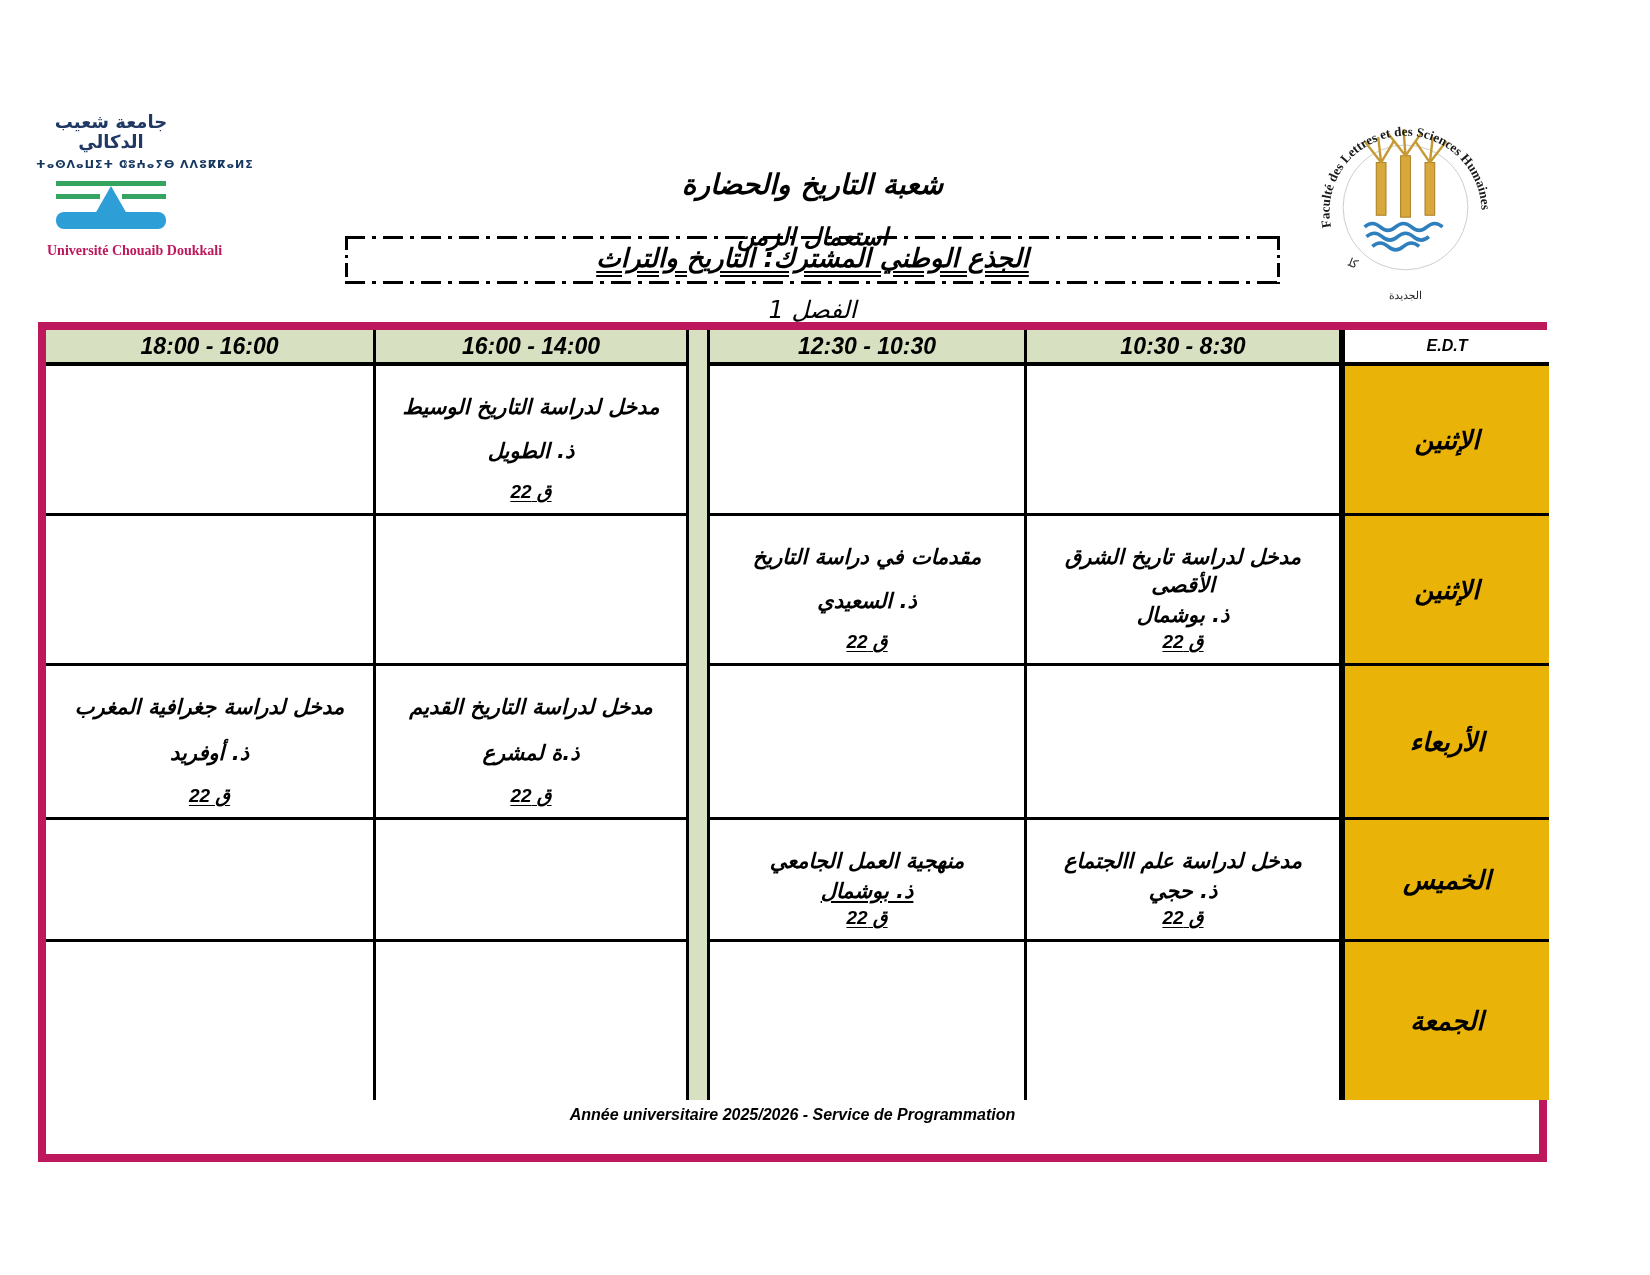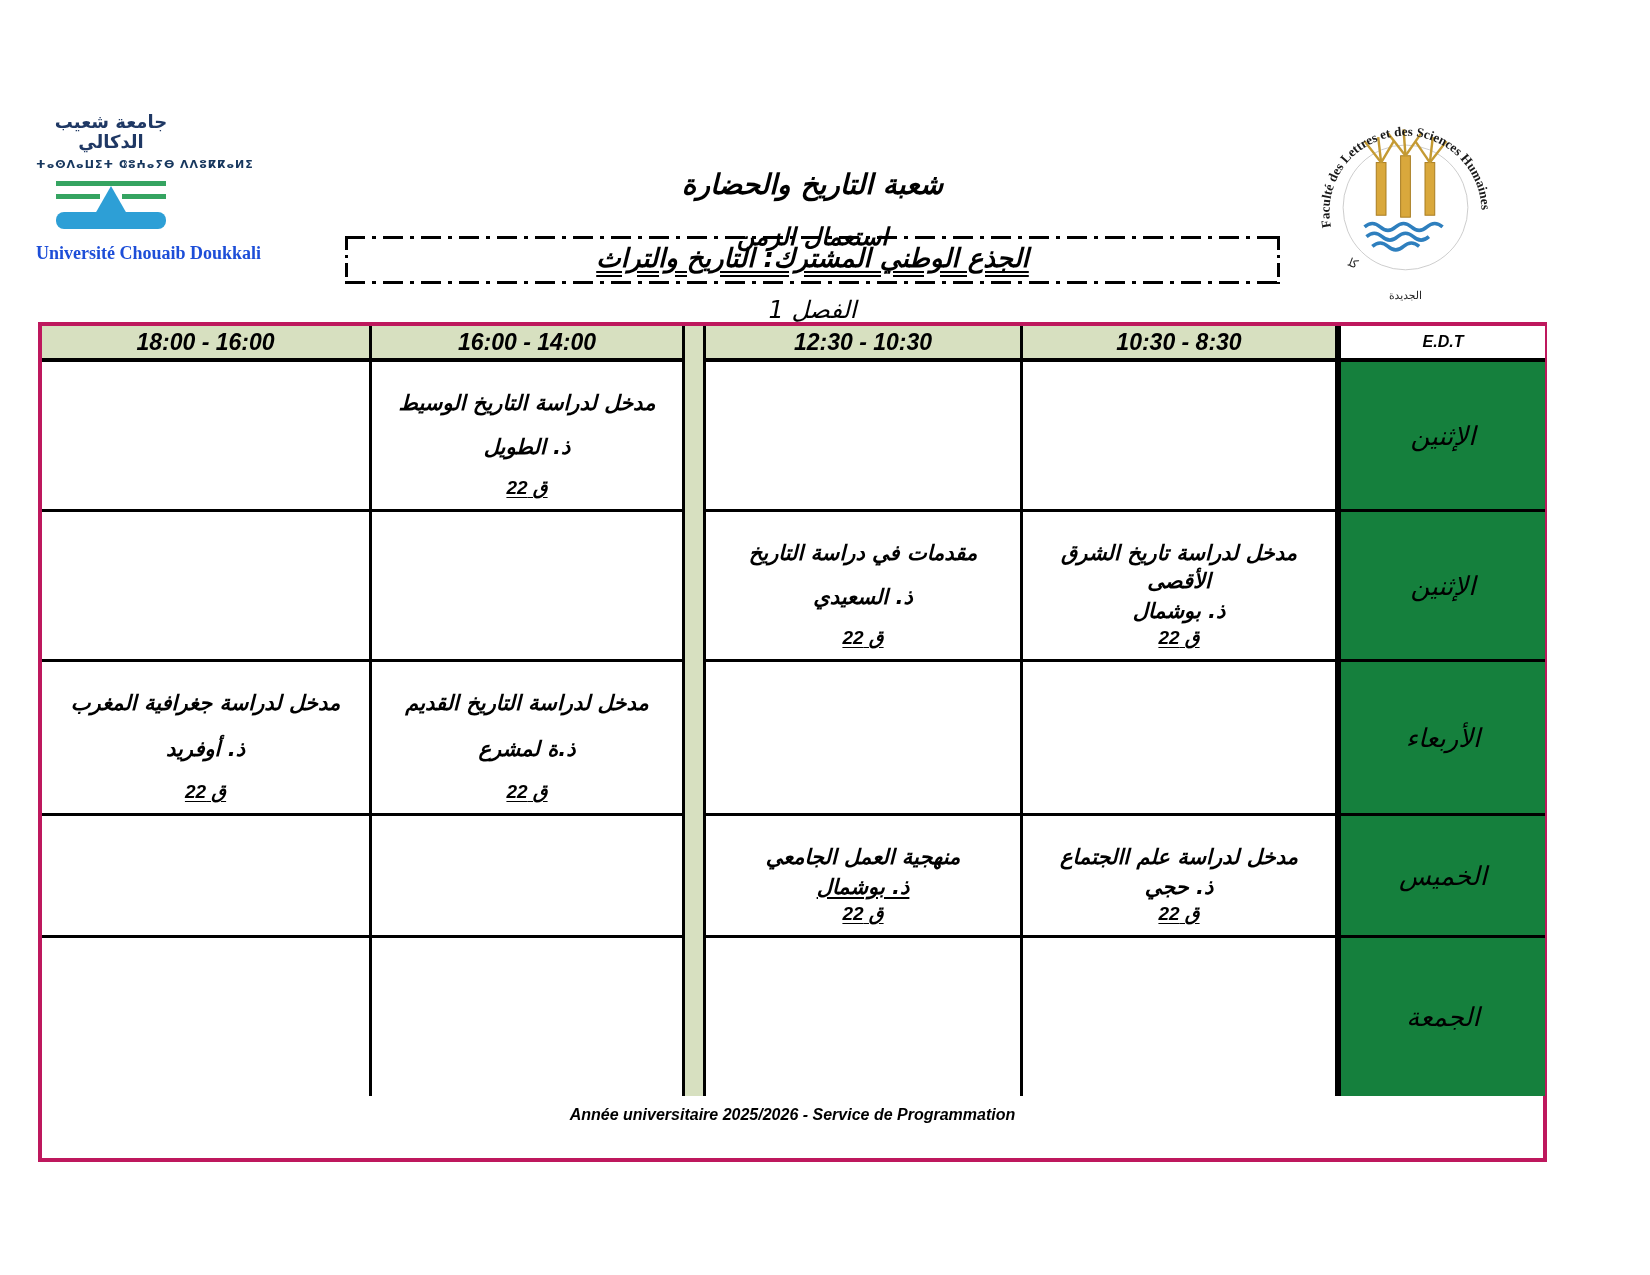--- a/index.html
+++ b/index.html
@@ -5,52 +5,52 @@
   html,body{margin:0;padding:0;}
   body{
     width:1650px;height:1275px;position:relative;background:#ffffff;
     font-family:"DejaVu Sans",sans-serif;color:#000;overflow:hidden;
   }
   
   .logo-left{position:absolute;left:36px;top:112px;width:150px;text-align:center;}
   .uni-ar{font-size:18px;font-weight:bold;color:#1f3864;direction:rtl;line-height:1.1;}
   .uni-tif{font-size:11px;font-weight:bold;color:#17375e;letter-spacing:1px;margin-top:6px;white-space:nowrap;}
   .logo-mark{margin-top:10px;}
-  .uni-fr{font-family:"Liberation Serif",serif;font-size:18px;font-weight:bold;color:#1d4ed8;margin-top:6px;white-space:nowrap;}
+  .uni-fr{font-family:"Liberation Serif",serif;font-size:14px;font-weight:bold;color:#be185d;margin-top:6px;white-space:nowrap;margin-left:11px;}
   
   .titles{position:absolute;left:345px;top:140px;width:935px;text-align:center;direction:rtl;margin-top:28px;}
   .t-dept{font-size:28px;font-weight:bold;font-style:italic;}
   .t-sub{font-size:24px;font-weight:bold;font-style:italic;margin-top:22px;}
   .dashbox{position:absolute;left:345px;top:236px;width:935px;height:48px;}
   .db-edge{position:absolute;background-repeat:repeat;}
   .db-h{left:0;width:100%;height:3px;background:repeating-linear-gradient(90deg,#000 0 20px,transparent 20px 27px,#000 27px 31px,transparent 31px 38px);}
   .db-v{top:0;height:100%;width:3px;background:repeating-linear-gradient(180deg,#000 0 14px,transparent 14px 19px,#000 19px 22px,transparent 22px 27px);}
   .db-top{top:0;} .db-bottom{bottom:0;} .db-left{left:0;} .db-right{right:0;}
   .t-prog{position:absolute;left:345px;top:243px;width:935px;text-align:center;direction:rtl;
           font-size:26px;font-weight:bold;font-style:italic;
           text-decoration:underline;text-decoration-style:double;text-underline-offset:4px;}
   .t-sem{position:absolute;left:345px;top:296px;width:935px;text-align:center;direction:rtl;
          font-size:24px;font-weight:normal;font-style:italic;}
   
   .seal{position:absolute;left:1308px;top:102px;width:195px;height:205px;}
   .seal text{font-family:"Liberation Serif",serif;}
   
   .tt{position:absolute;left:38px;top:322px;width:1509px;height:840px;box-sizing:border-box;
-      border:4px solid #be185d;display:grid;
+      border:8px solid #be185d;display:grid;
       grid-template-columns:330px 313px 21px 317px 315px 207px;
       grid-template-rows:36px 150px 150px 154px 122px 158px;}
   .cell{box-sizing:border-box;border-right:3px solid #000;border-bottom:3px solid #000;background:#fff;}
   .hdr{background:#d7e0c0;display:flex;align-items:center;justify-content:center;
        font-family:"Liberation Sans",sans-serif;font-weight:bold;font-style:italic;font-size:23px;
        border-bottom-width:4px;}
   .hdr-edt{background:#ffffff;font-size:16px;border-left:3px solid #000;border-right:none;}
   .sep{background:#d7e0c0;border-bottom:none;}
-  .daycell{background:#15803d;border-left:3px solid #000;border-right:none;
+  .daycell{background:#eab308;border-left:3px solid #000;border-right:none;
            display:flex;align-items:center;justify-content:center;direction:rtl;
-           font-size:26px;font-weight:normal;font-style:italic;}
+           font-size:26px;font-weight:bold;font-style:italic;}
   .lastrow{border-bottom:none;}
   .slot{display:flex;flex-direction:column;align-items:center;justify-content:space-between;
         direction:rtl;text-align:center;padding:27px 8px 10px 8px;}
   .slot .title{font-size:21px;font-weight:bold;font-style:italic;line-height:1.35;}
   .slot .teacher{font-size:21px;font-weight:bold;font-style:italic;}
   .slot .room{font-family:"Liberation Sans",sans-serif;font-size:19px;font-weight:bold;font-style:italic;
               text-decoration:underline;text-underline-offset:3px;direction:rtl;}
   .u{text-decoration:underline;text-underline-offset:3px;}
   
   .footer{position:absolute;left:38px;top:1106px;width:1509px;text-align:center;

